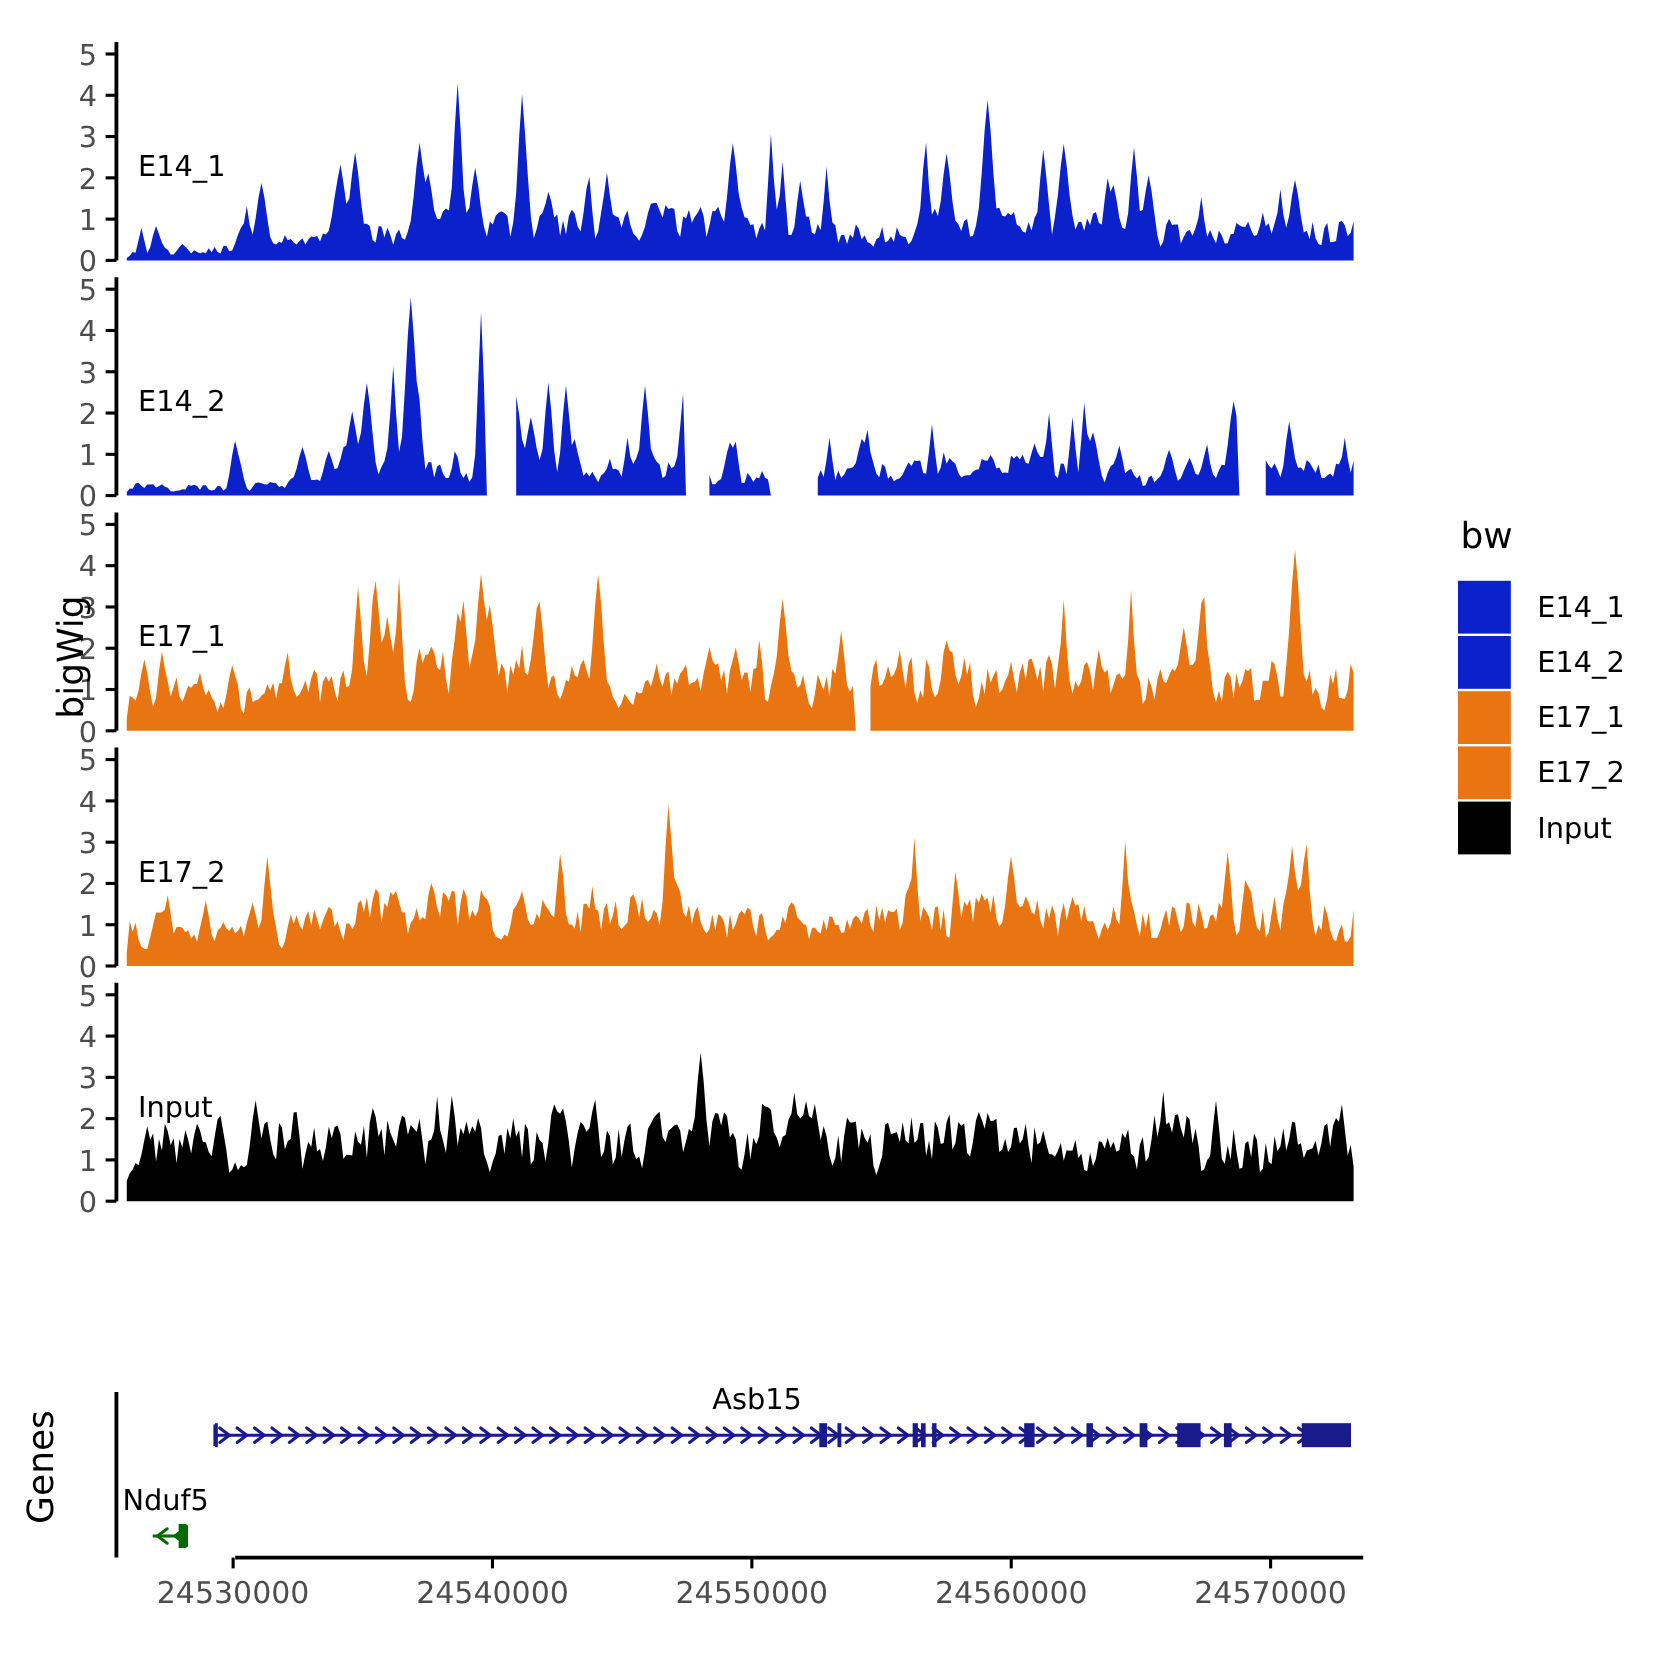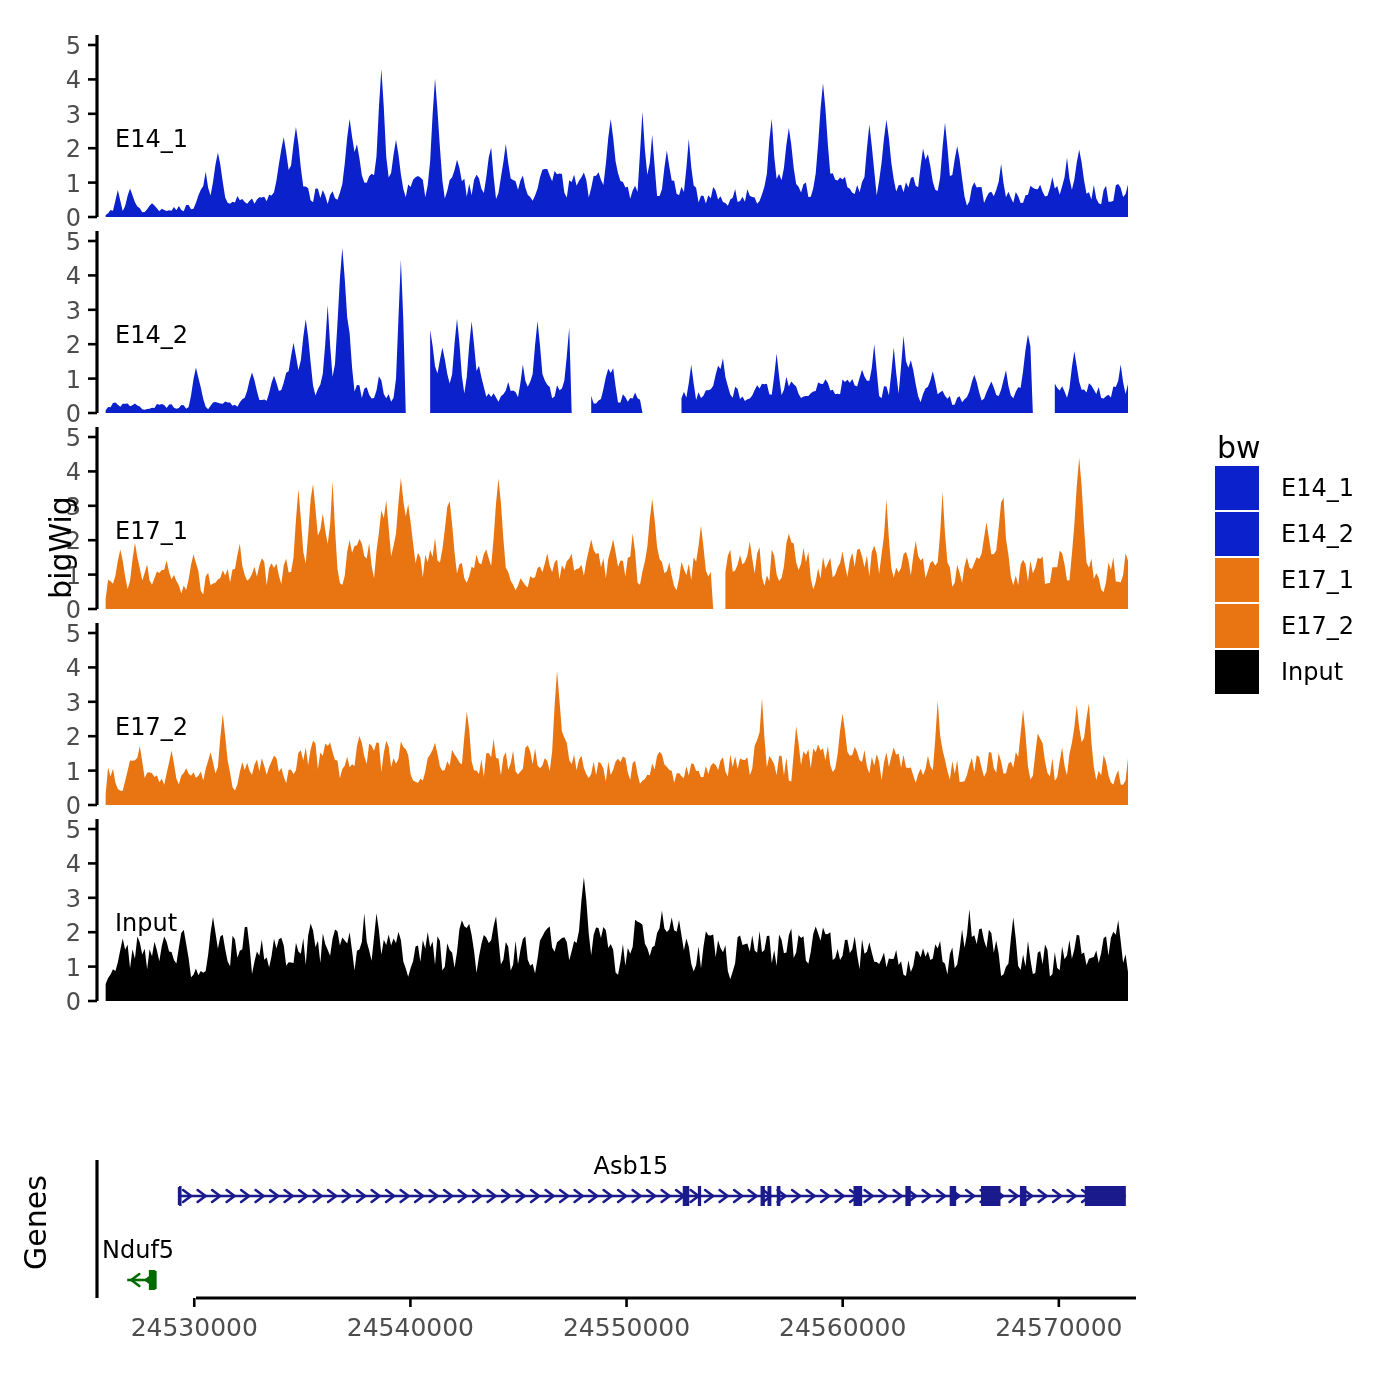--- a/index.html
+++ b/index.html
@@ -3,21 +3,21 @@
 <meta charset="utf-8">
 <style>
   html,body{margin:0;padding:0;background:#ffffff;}
   body{width:1400px;height:1400px;font-family:"DejaVu Sans","Liberation Sans",sans-serif;overflow:hidden;}
   #root{position:relative;width:1400px;height:1400px;}
   .axis-title{position:absolute;font-size:30px;fill:#000;color:#000;}
   #ylab-bigwig{left:-70px;top:530px;width:260px;text-align:center;transform:rotate(-90deg);transform-origin:center center;font-size:30px;}
   #ylab-genes{left:-35px;top:1205px;width:140px;text-align:center;transform:rotate(-90deg);transform-origin:center center;font-size:30px;}
   #xlab{left:196px;top:1330px;width:932px;text-align:center;font-size:30px;}
   #legend{position:absolute;left:1215px;top:430px;}
-  #legend-title{font-size:30px;color:#000;margin-left:2px;}
+  #legend-title{font-size:30px;color:#000;margin-bottom:18px;margin-left:2px;}
   .legend-row{display:flex;align-items:center;height:46px;}
   .legend-swatch{width:44px;height:44px;display:block;}
   .legend-text{font-size:24px;color:#000;margin-left:22px;}
   svg{display:block;}
   #plotsvg{position:absolute;left:0;top:0;}
 </style>
 </head>
 <body>
 
 <div id="root">

